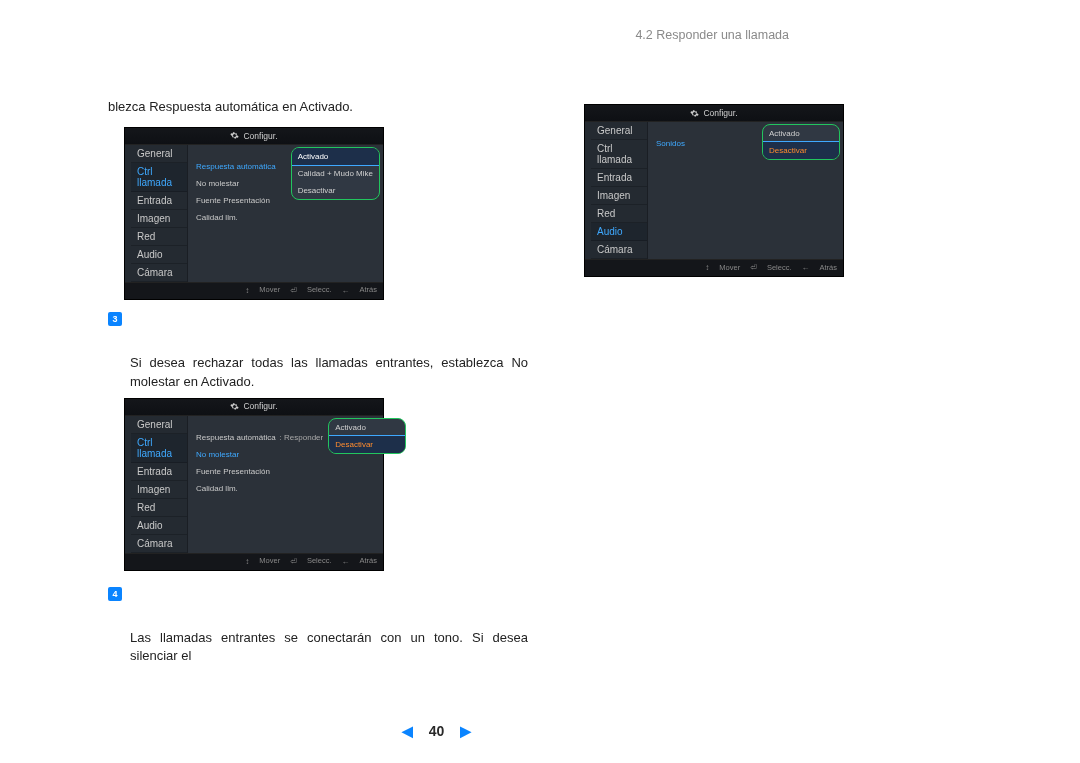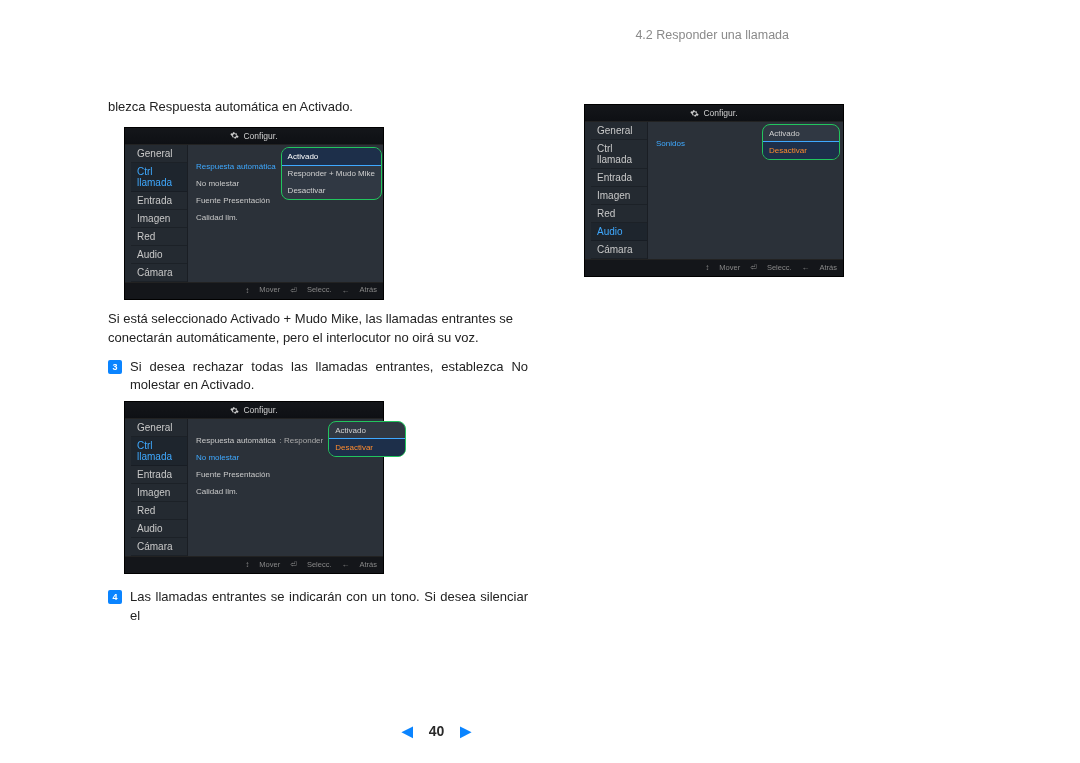--- a/index.html
+++ b/index.html
@@ -53,21 +53,21 @@
     height: 14px;
     background: #0a84ff;
     color: #fff;
     font-size: 9px;
     line-height: 14px;
     text-align: center;
     border-radius: 2px;
     font-weight: 600;
     margin-top: 2px;
   }
-  .step-text { flex: 1 1 auto; font-size: 13px; line-height: 1.45; text-align: justify;}
+  .step-text { flex: 1 1 auto; font-size: 13px; line-height: 1.45; text-align: justify; margin-top: 44px;}
 
   
   .screenshot {
     width: 258px;
     border: 1px solid #000;
     background: #ec4899;
     font-size: 8.5px;
     color: #cfcfcf;
     font-family: Tahoma, Arial, sans-serif;
     margin: 6px 0 14px 16px;
@@ -216,36 +216,35 @@
             </div>
           <div class="osd-mid" id="mid1">
               <div class="mid-item hl">Respuesta automática</div>
               <div class="mid-item">No molestar</div>
               <div class="mid-item">Fuente Presentación</div>
               <div class="mid-item">Calidad llm.</div>
             </div>
           <div class="osd-popup">
               <div class="osd-popup-box" id="pop1">
                 <div class="opt sel-blue">Activado</div>
-                <div class="opt">Responder + Mudo Mike</div>
+                <div class="opt">Calidad + Mudo Mike</div>
                 <div class="opt">Desactivar</div>
               </div>
             </div>
         </div>
         <div class="osd-footer">
           <span class="glyph">↕</span>
             <span class="k">Mover</span>
           <span class="glyph">⏎</span>
             <span class="k">Selecc.</span>
           <span class="glyph">←</span>
             <span class="k">Atrás</span>
         </div>
       </div>
 
-      <p class="para">Si está seleccionado Activado + Mudo Mike, las llamadas entrantes se conectarán automáticamente, pero el interlocutor no oirá su voz.</p>
 
       <div class="step">
         <div class="step-num">3</div>
         <div class="step-text">Si desea rechazar todas las llamadas entrantes, establezca No molestar en Activado.</div>
       </div>
 
       <div class="screenshot">
         <div class="osd-title">
           <span class="gear">
               <svg viewBox="0 0 24 24" width="9" height="9" fill="#cfcfcf">
@@ -282,21 +281,21 @@
             <span class="k">Mover</span>
           <span class="glyph">⏎</span>
             <span class="k">Selecc.</span>
           <span class="glyph">←</span>
             <span class="k">Atrás</span>
         </div>
       </div>
 
       <div class="step">
         <div class="step-num">4</div>
-        <div class="step-text">Las llamadas entrantes se indicarán con un tono. Si desea silenciar el</div>
+        <div class="step-text">Las llamadas entrantes se conectarán con un tono. Si desea silenciar el</div>
       </div>
     </div>
 
     <div class="col">
 
       <div class="screenshot">
         <div class="osd-title">
           <span class="gear">
               <svg viewBox="0 0 24 24" width="9" height="9" fill="#cfcfcf">
                 <path d="M12 8a4 4 0 1 0 0 8 4 4 0 0 0 0-8zm9 4a7 7 0 0 1-.1 1.2l2.1 1.6-2 3.4-2.5-1a7 7 0 0 1-2 .1l-.4 2.7h-4l-.4-2.7a7 7 0 0 1-2-.9l-2.5 1-2-3.4 2.1-1.6A7 7 0 0 1 3 12a7 7 0 0 1 .1-1.2L1 9.2l2-3.4 2.5 1a7 7 0 0 1 2-.9L7.9 3h4l.4 2.7a7 7 0 0 1 2 .9l2.5-1 2 3.4-2.1 1.6c.1.4.1.8.1 1.2z"></path>

